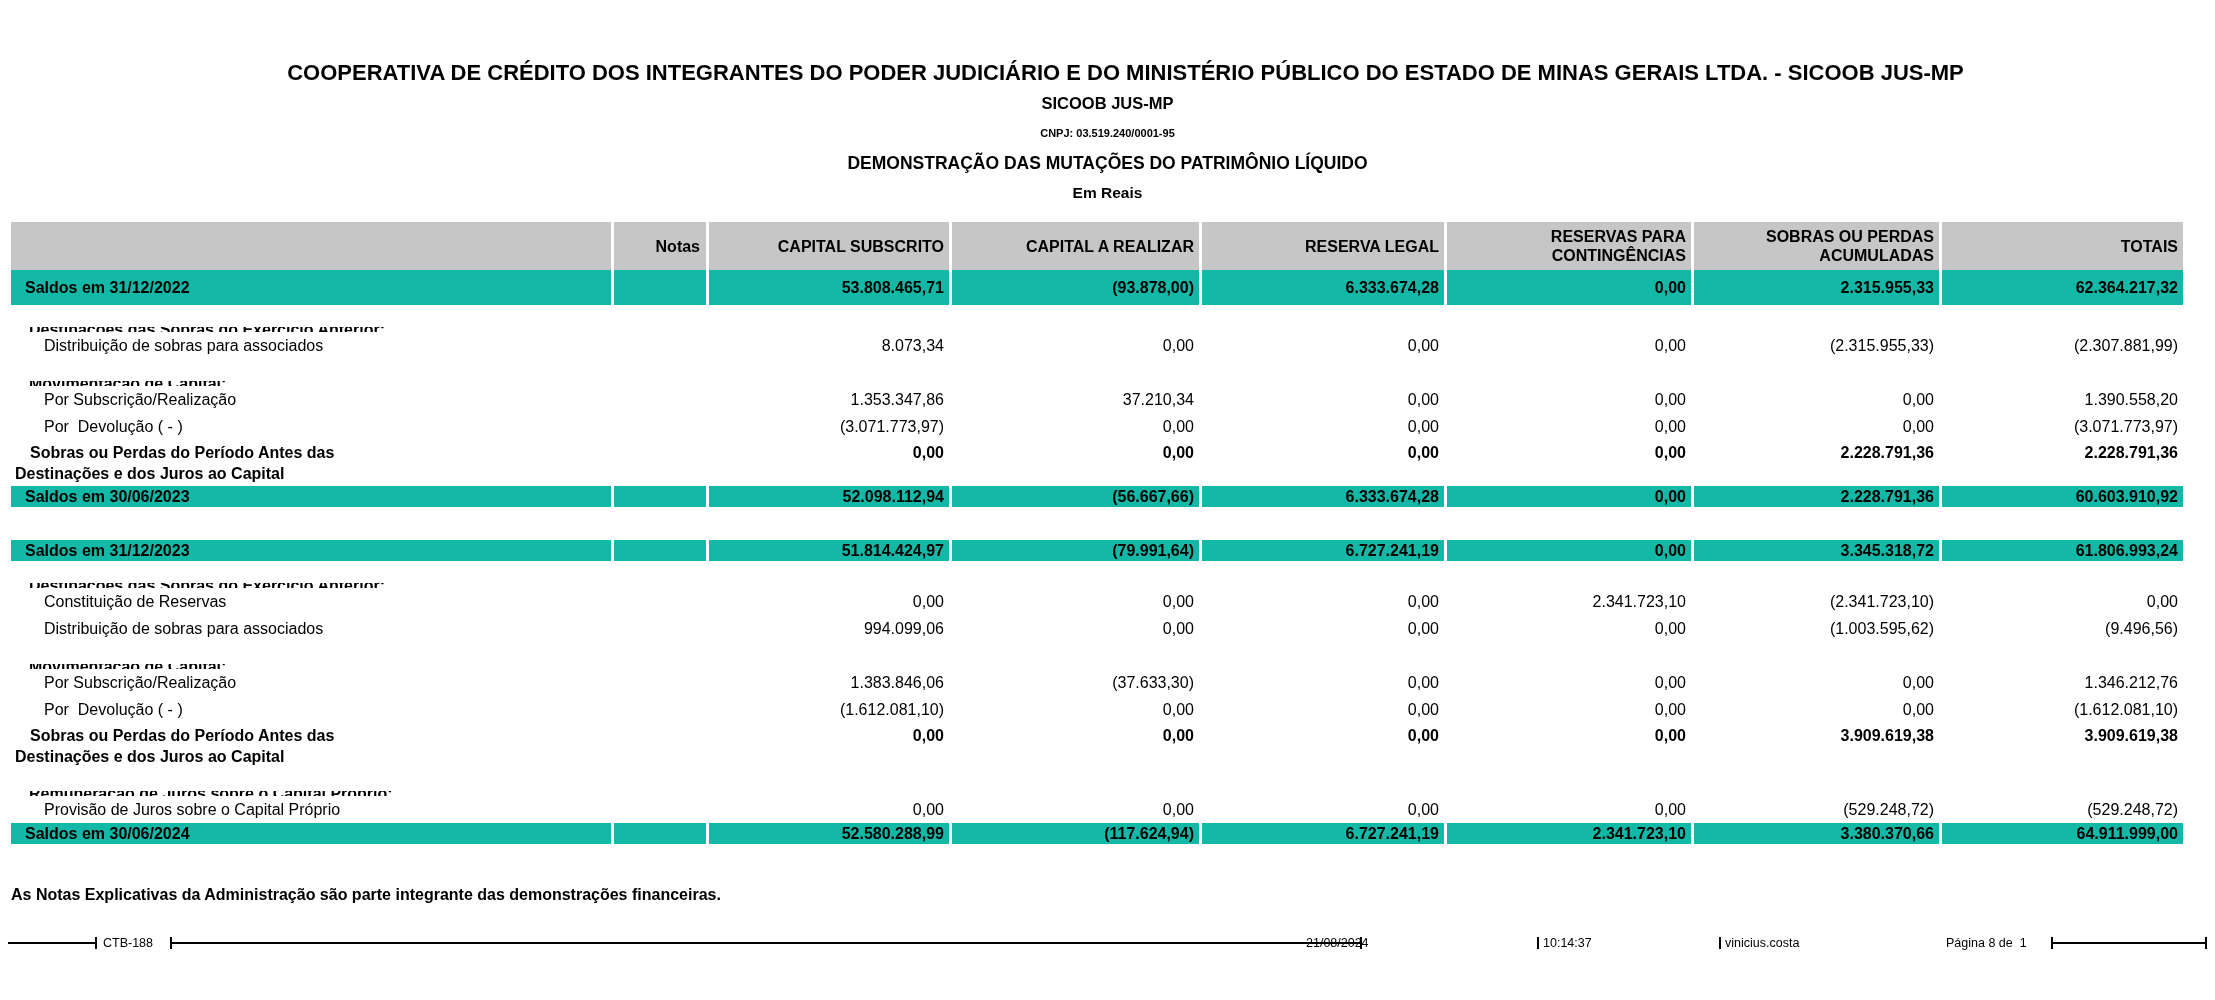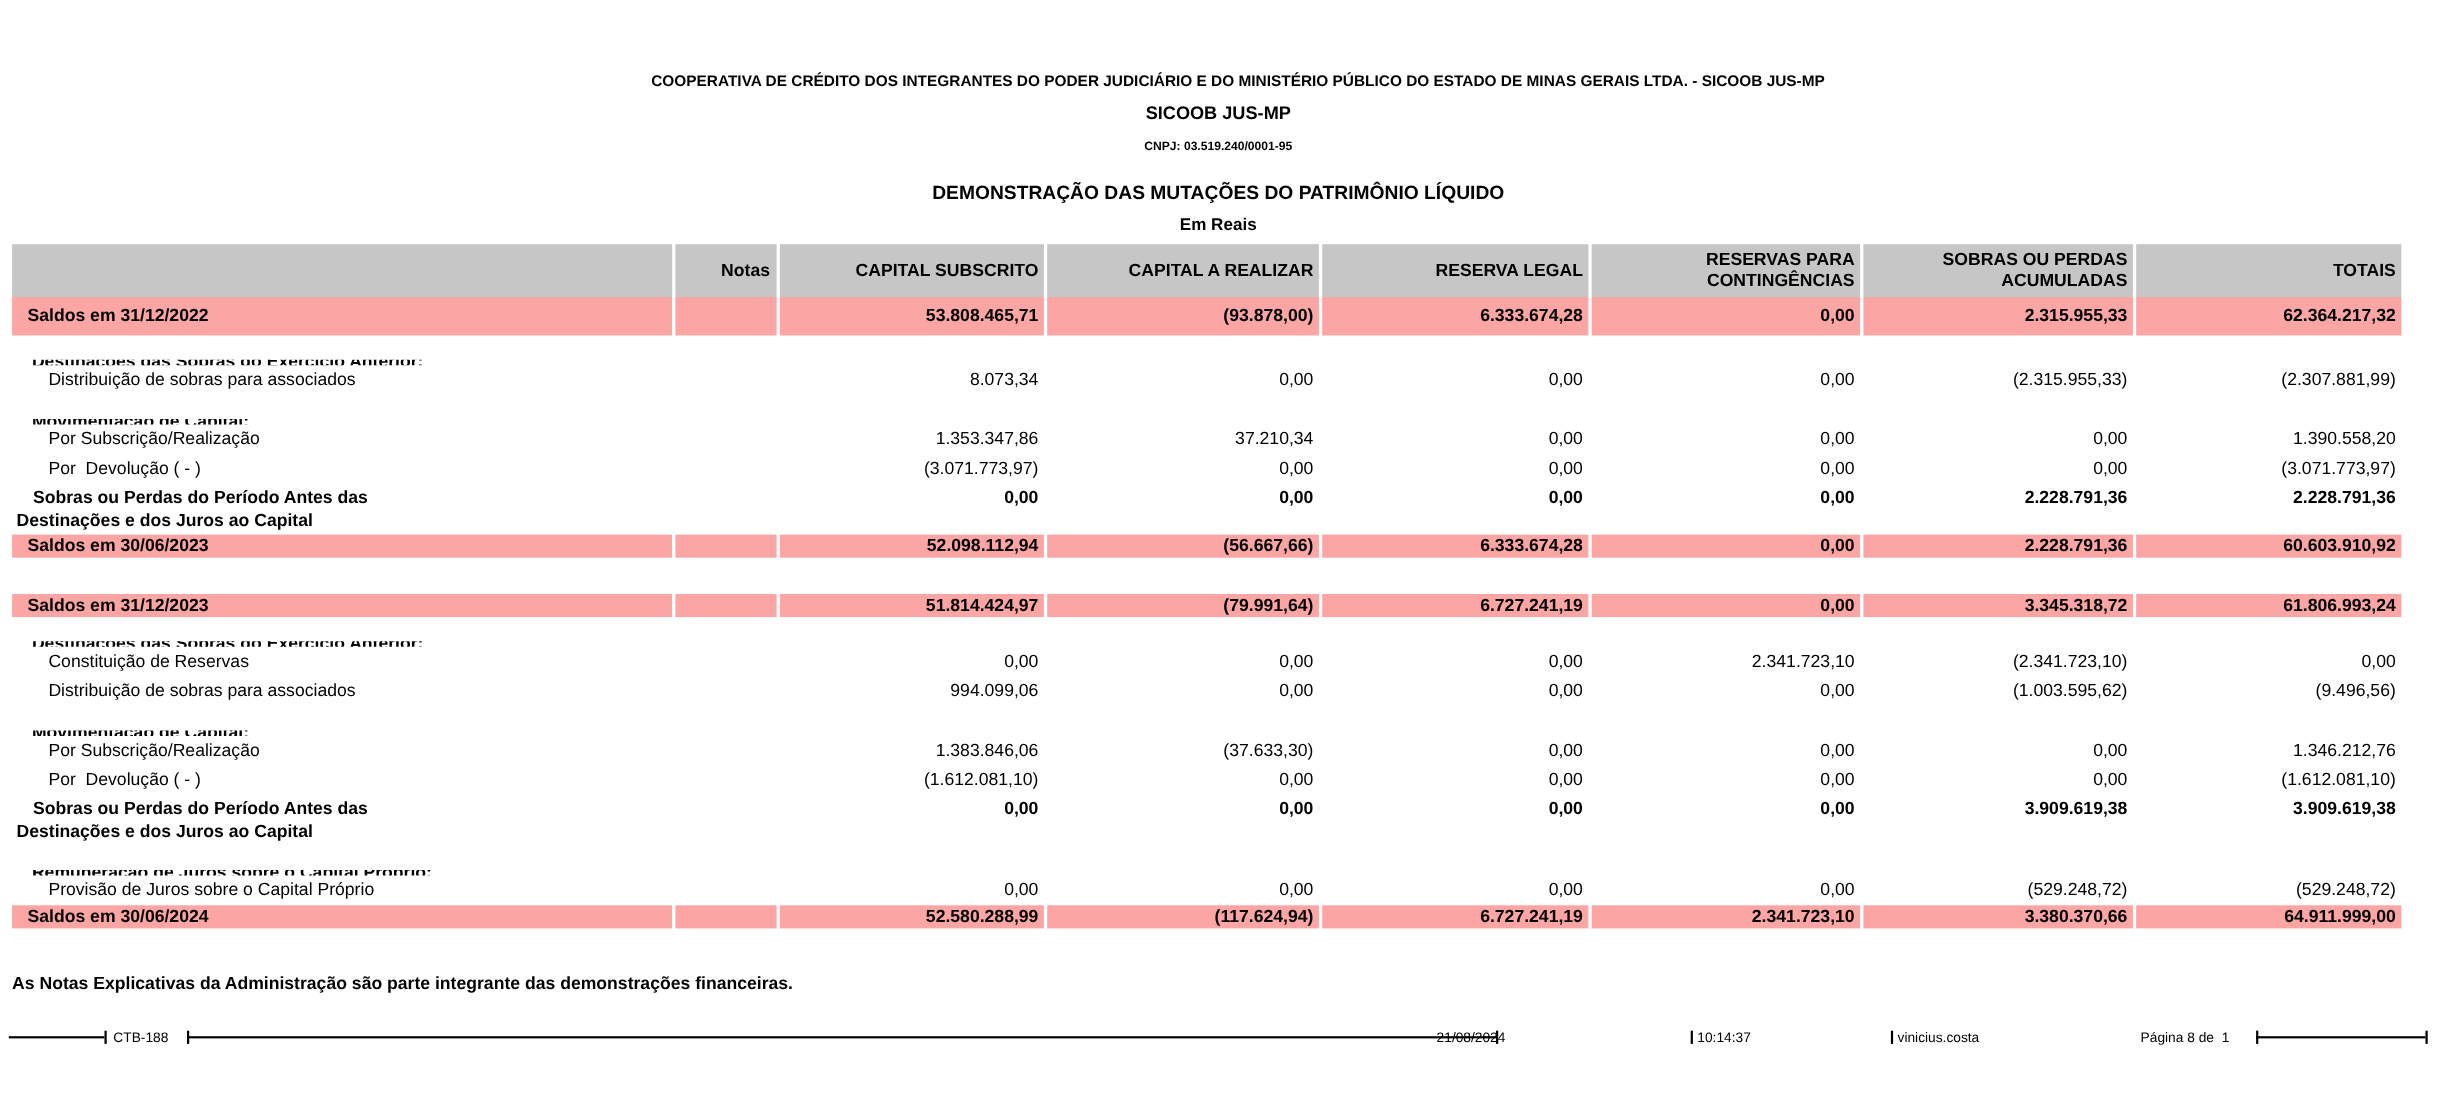--- a/index.html
+++ b/index.html
@@ -4,45 +4,45 @@
 <style>
   html,body{margin:0;padding:0;}
   body{
     width:2215px;height:1000px;background:#ffffff;color:#000;
     font-family:"Liberation Sans", sans-serif;
     position:relative;overflow:hidden;
   }
   
   .doc-header{position:absolute;top:58px;left:0;width:2215px;text-align:center;}
   .doc-header div{font-weight:bold;}
-  .dh-1{font-size:14px;line-height:30px;padding-left:36px;}
+  .dh-1{font-size:22px;line-height:30px;padding-left:36px;}
   .dh-2{font-size:16.5px;line-height:30px;}
   .dh-3{font-size:11px;line-height:30px;}
-  .dh-4{font-size:17.5px;line-height:30px;margin-top:12px;}
+  .dh-4{font-size:17.5px;line-height:30px;}
   .dh-5{font-size:15.5px;line-height:30px;}
 
   
   .tbl{position:absolute;left:11px;top:222px;width:2172px;font-size:16px;}
   .trow{
     display:grid;
     grid-template-columns:600px 92px 240px 247px 242px 244px 245px 241px;
     column-gap:3px;
   }
   .cell{display:flex;align-items:center;overflow:hidden;}
   .cell.num{justify-content:flex-end;text-align:right;padding-right:5px;}
   .cell.label{justify-content:flex-start;white-space:pre;}
   .cell.notas{justify-content:flex-end;padding-right:6px;}
 
   .thead{height:48px;}
   .thead .cell{background:#c6c6c6;font-weight:bold;white-space:pre-line;line-height:19px;}
   .thead .cell.num,.thead .cell.notas{text-align:right;}
 
   .saldo{height:21px;}
   #tbody .trow:first-child{height:35px;}
-  .saldo .cell{background:#fca5a5;font-weight:bold;}
+  .saldo .cell{background:#14b8a6;font-weight:bold;}
   .saldo .cell.label{padding-left:14px;}
 
   .section{height:27px;}
   .section .cell.label{font-weight:bold;padding-left:18px;margin-top:22px;}
 
   .detail{height:27px;}
   .detail .cell.label{padding-left:33px;}
 
   .twoline{height:46px;}
   .twoline .cell{font-weight:bold;}

